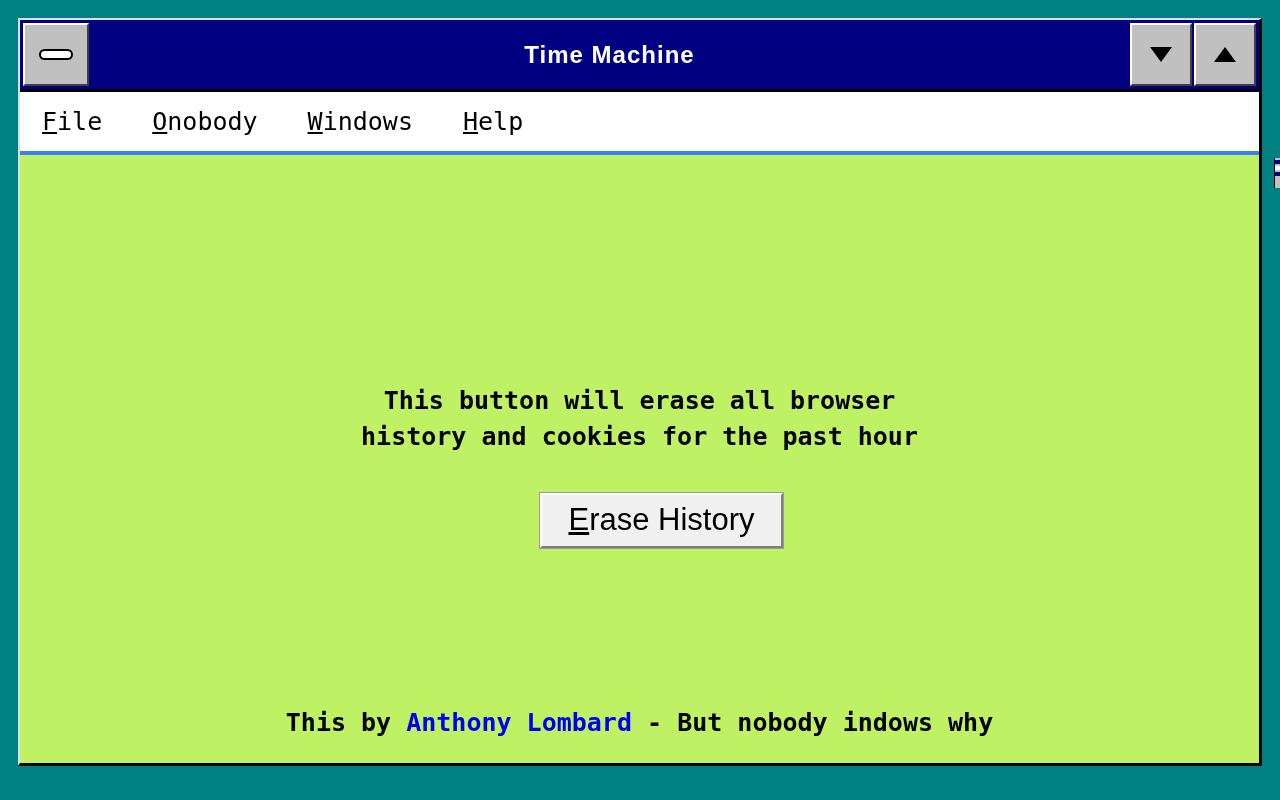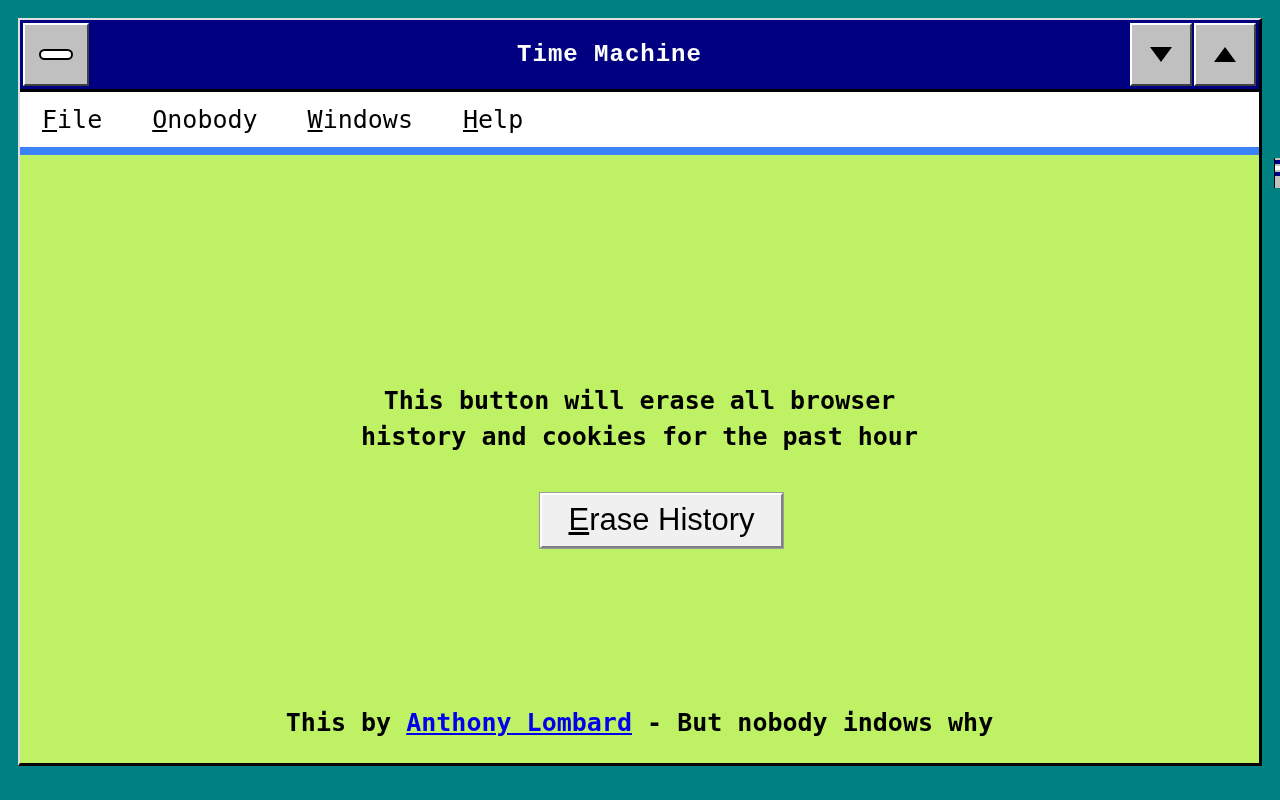--- a/index.html
+++ b/index.html
@@ -86,21 +86,21 @@
     border-radius: 6px;
     box-sizing: border-box;
   }
 
   .titlebar-title {
     flex: 1 1 auto;
     display: flex;
     align-items: center;
     justify-content: center;
     color: #ffffff;
-    font-family: Liberation Mono, monospace;
+    font-family: Liberation Sans, sans-serif;
     font-weight: bold;
     font-size: 24px;
     letter-spacing: 1px;
     user-select: none;
   }
 
   .titlebar-buttons {
     flex: 0 0 auto;
     display: flex;
     align-items: stretch;
@@ -128,21 +128,21 @@
     border-right: 11px solid transparent;
   }
   .tri.down { border-top: 15px solid #000000; }
   .tri.up   { border-bottom: 15px solid #000000; }
 
   
   .menubar {
     height: 63px;
     flex: 0 0 63px;
     background: #ffffff;
-    border-bottom: 8px solid #3b82f6;
+    border-bottom: 4px solid #3b82f6;
     box-sizing: border-box;
     display: flex;
     align-items: center;
     padding-left: 22px;
   }
   .menu-item {
     font-family: "DejaVu Sans Mono", monospace;
     font-size: 25px;
     color: #000000;
     margin-right: 50px;
@@ -214,21 +214,20 @@
     bottom: 26px;
     text-align: center;
     font-family: "DejaVu Sans Mono", monospace;
     font-size: 25px;
     font-weight: bold;
     color: #000000;
     white-space: pre;
   }
   .footer-line a {
     color: #0000ee;
-    text-decoration: underline;
     cursor: pointer;
   }
 </style>
 </head>
 <body>
 
 <div id="edge-sliver">
   <div class="bar"></div>
   <div class="bar alt"></div>
   <div class="bar"></div>

